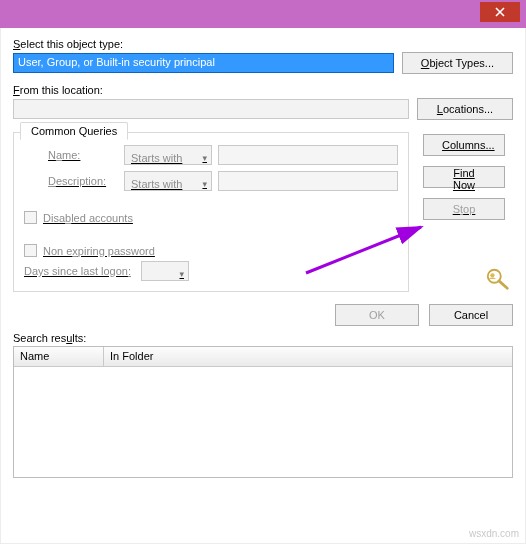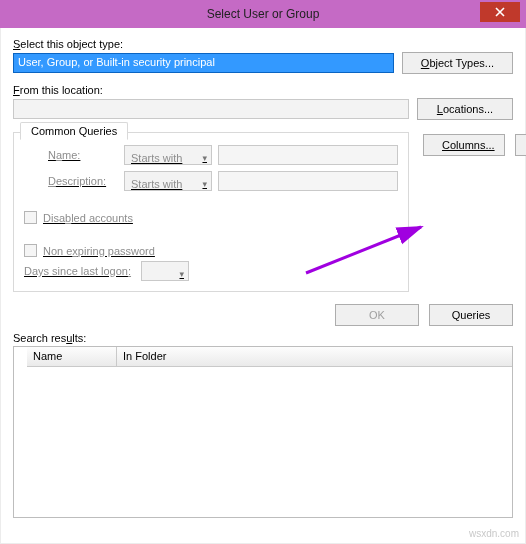--- a/index.html
+++ b/index.html
@@ -92,21 +92,21 @@
     left: 6px;
     background: #fff;
     border: 1px solid #d9d9d9;
     border-bottom: 1px solid #fff;
     padding: 2px 10px;
     font-size: 11px;
     border-radius: 2px 2px 0 0;
   }
   .inner-flex { display:flex; gap:14px;text-decoration:underline; }
   .inner-left { flex:1; }
-  .inner-right { width:90px; display:flex; flex-direction:row; gap:10px; padding-top:4px;}
+  .inner-right { width:90px; display:flex; flex-direction:column; gap:10px; padding-top:4px;}
   .inner-right .btn { min-width: 82px; width:82px; }
 
   .qrow { display:flex; align-items:center; gap:6px; margin-bottom:6px; }
   .qlabel { width:70px; color:#8d8d8d;margin-left:24px; }
   .combo {
     width: 88px;
     height: 20px;
     border: 1px solid #c9c9c9;
     background: #f3f3f3;
     display:flex;
@@ -132,25 +132,24 @@
     width:30px; height:26px;
     margin-left:auto;
   }
 
   .action-row { display:flex; justify-content:flex-end; gap:10px; margin:12px 0 6px 0; }
   .action-row .btn { min-width: 84px; }
 
   .sr-label { margin-top:2px; }
   .results {
     border:1px solid #bdbdbd;
-    height:172px;
+    height:132px;
     margin-top:2px;
     overflow:hidden;
     background:#fff;
-    padding-left:13px;
   }
   .results-header {
     height:20px;
     background: linear-gradient(#fdfdfd,#eaeaea);
     border-bottom:1px solid #c9c9c9;
     display:flex;
   }
   .col {
     border-right:1px solid #c9c9c9;
     padding:3px 6px;
@@ -168,21 +167,20 @@
     right:6px; bottom:4px;
     font-size:10px;
     color:#c9c9c9;
   }
   .inner-wrap { position:relative; }
 </style>
 </head>
 <body>
 
 <div class="titlebar">
-  <span class="titlebar-title">Select User or Group</span>
   <div class="close-btn">
     <svg width="10" height="10" viewBox="0 0 10 10">
         <path d="M1 1 L9 9 M9 1 L1 9" stroke="#fff" stroke-width="1.6"></path>
       </svg>
   </div>
 </div>
 
 <div class="dialog-body inner-wrap">
 
   <div class="label"><span class="u">S</span><span></span>elect this object type:</div>
@@ -248,21 +246,21 @@
         <circle cx="12" cy="11" r="7" fill="#fff" stroke="#c9a84a" stroke-width="2"></circle>
         <path d="M17 16 L26 24" stroke="#c9a84a" stroke-width="3" stroke-linecap="round"></path>
         <circle cx="10" cy="10" r="2.3" fill="#e0b94f"></circle>
         <path d="M6 14 q4 -3 8 0" fill="#e0b94f"></path>
       </svg>
     </div>
   </div>
 
   <div class="action-row">
     <button class="btn btn-disabled">OK</button>
-    <button class="btn">Queries</button>
+    <button class="btn">Cancel</button>
   </div>
 
   <div class="sr-label">Search res<span class="u">u</span>lts:</div>
   <div class="results">
     <div class="results-header">
       <div class="col name">Name</div>
       <div class="col folder">In Folder</div>
     </div>
   </div>
 

